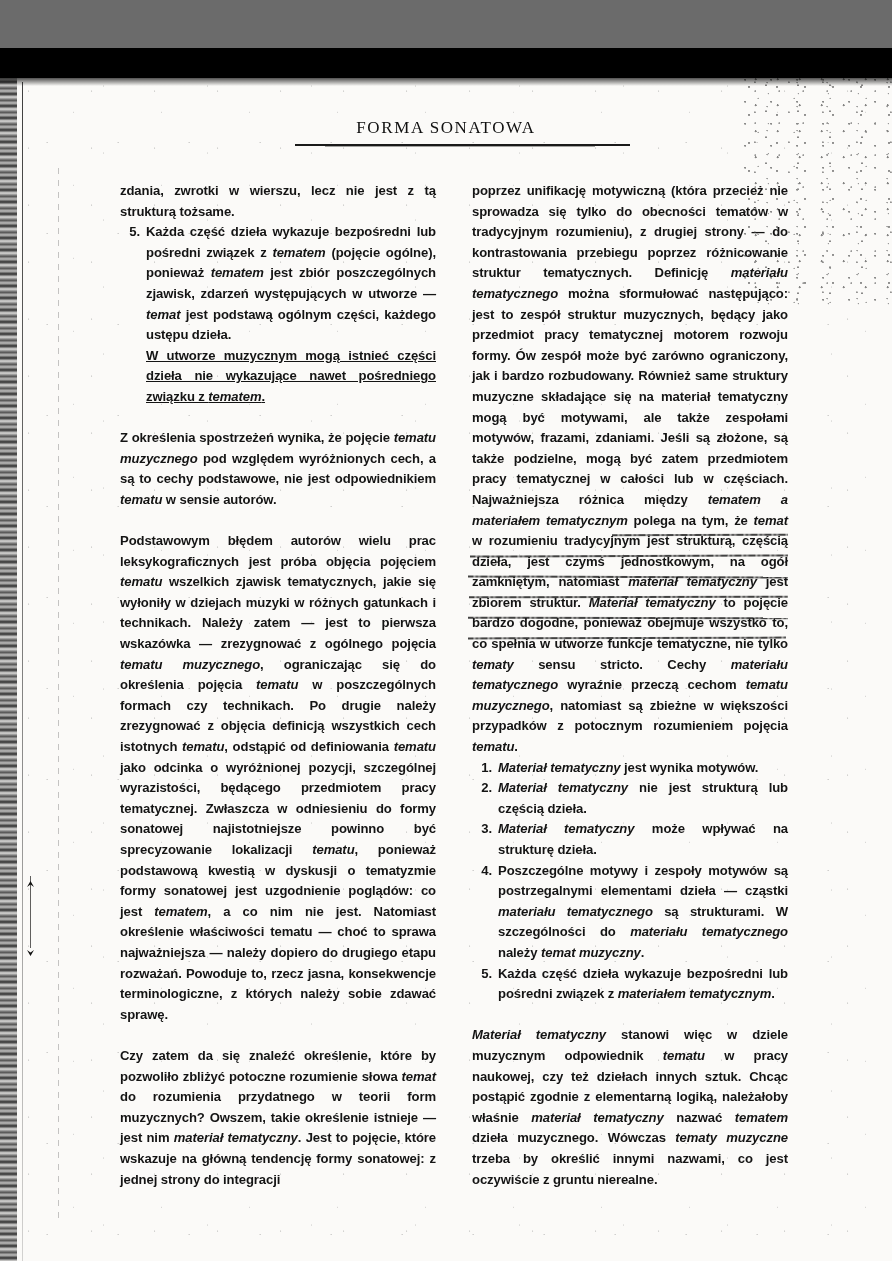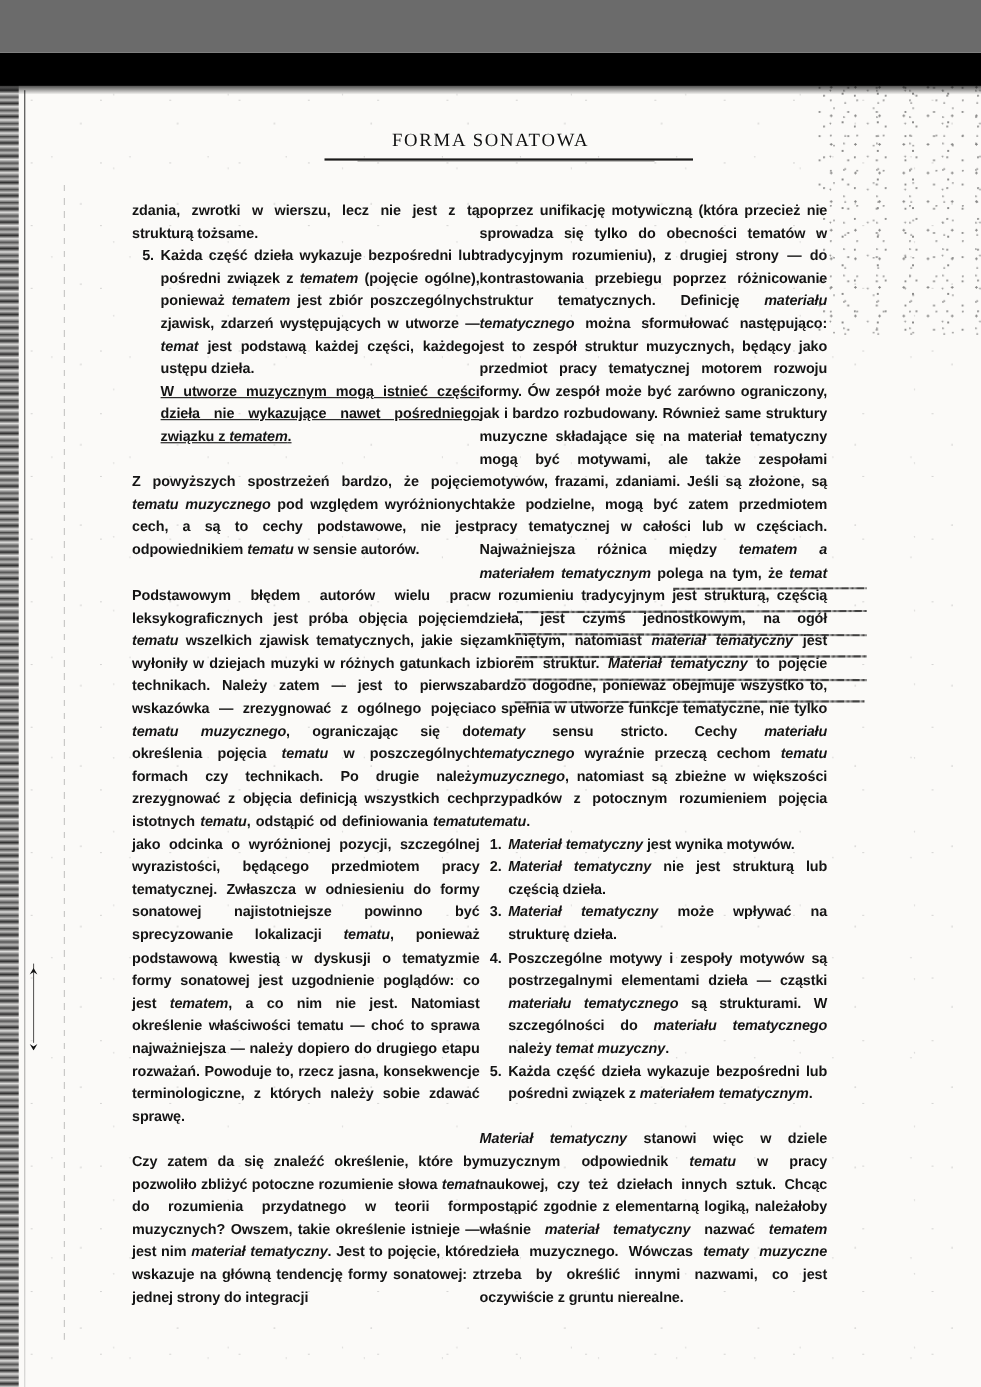--- a/index.html
+++ b/index.html
@@ -168,20 +168,21 @@
   }
 
   
   .columns {
     position: absolute;
     top: 133px;
     left: 120px;
     width: 668px;
     height: 1050px;
     display: flex;
+    gap: 36px;
     z-index: 12;
   }
   .col {
     width: 316px;
     position: relative;
   }
 
   p.tx {
     margin: 0;
     font-size: 13.1px;
@@ -285,29 +286,29 @@
 
     <div class="col">
 
       <p class="tx">
         <span>zdania, zwrotki w wierszu, lecz nie jest z tą strukturą tożsame.</span>
       </p>
 
 
       <div class="numitem">
         <span class="num">5.</span>
-        <span class="body"><span>Każda część dzieła wykazuje bezpośredni lub pośredni związek z </span><i>tematem</i><span> (pojęcie ogólne), ponieważ </span><i>tematem</i><span> jest zbiór poszczególnych zjawisk, zdarzeń występujących w utworze — </span><i>temat</i><span> jest podstawą każdej części, każdego ustępu dzieła.</span></span>
+        <span class="body"><span>Każda część dzieła wykazuje bezpośredni lub pośredni związek z </span><i>tematem</i><span> (pojęcie ogólne), ponieważ </span><i>tematem</i><span> jest zbiór poszczególnych zjawisk, zdarzeń występujących w utworze — </span><i>temat</i><span> jest podstawą ogólnym części, każdego ustępu dzieła.</span></span>
       </div>
 
       <p class="tx" style="padding-left:26px;text-decoration:underline;">
         <span>W utworze muzycznym mogą istnieć części dzieła nie wykazujące nawet pośredniego związku z </span><i>tematem</i><span>.</span>
       </p>
 
       <p class="tx gap">
-        <span>Z powyższych spostrzeżeń bardzo, że pojęcie </span><i>tematu muzycznego</i><span> pod względem wyróżnionych cech, a są to cechy podstawowe, nie jest odpowiednikiem </span><i>tematu</i><span> w sensie autorów.</span>
+        <span>Z określenia spostrzeżeń wynika, że pojęcie </span><i>tematu muzycznego</i><span> pod względem wyróżnionych cech, a są to cechy podstawowe, nie jest odpowiednikiem </span><i>tematu</i><span> w sensie autorów.</span>
       </p>
 
       <p class="tx gap">
         <span>Podstawowym błędem autorów wielu prac leksykograficznych jest próba objęcia pojęciem </span><i>tematu</i><span> wszelkich zjawisk tematycznych, jakie się wyłoniły w dziejach muzyki w różnych gatunkach i technikach. Należy zatem — jest to pierwsza wskazówka — zrezygnować z ogólnego pojęcia </span><i>tematu muzycznego</i><span>, ograniczając się do określenia pojęcia </span><i>tematu</i><span> w poszczególnych formach czy technikach. Po drugie należy zrezygnować z objęcia definicją wszystkich cech istotnych </span><i>tematu</i><span>, odstąpić od definiowania </span><i>tematu</i><span> jako odcinka o wyróżnionej pozycji, szczególnej wyrazistości, będącego przedmiotem pracy tematycznej. Zwłaszcza w odniesieniu do formy sonatowej najistotniejsze powinno być sprecyzowanie lokalizacji </span><i>tematu</i><span>, ponieważ podstawową kwestią w dyskusji o tematyzmie formy sonatowej jest uzgodnienie poglądów: co jest </span><i>tematem</i><span>, a co nim nie jest. Natomiast określenie właściwości tematu — choć to sprawa najważniejsza — należy dopiero do drugiego etapu rozważań. Powoduje to, rzecz jasna, konsekwencje terminologiczne, z których należy sobie zdawać sprawę.</span>
       </p>
 
       <p class="tx gap">
         <span>Czy zatem da się znaleźć określenie, które by pozwoliło zbliżyć potoczne rozumienie słowa </span><i>temat</i><span> do rozumienia przydatnego w teorii form muzycznych? Owszem, takie określenie istnieje — jest nim </span><i>materiał tematyczny</i><span>. Jest to pojęcie, które wskazuje na główną tendencję formy sonatowej: z jednej strony do integracji</span>
       </p>
 

